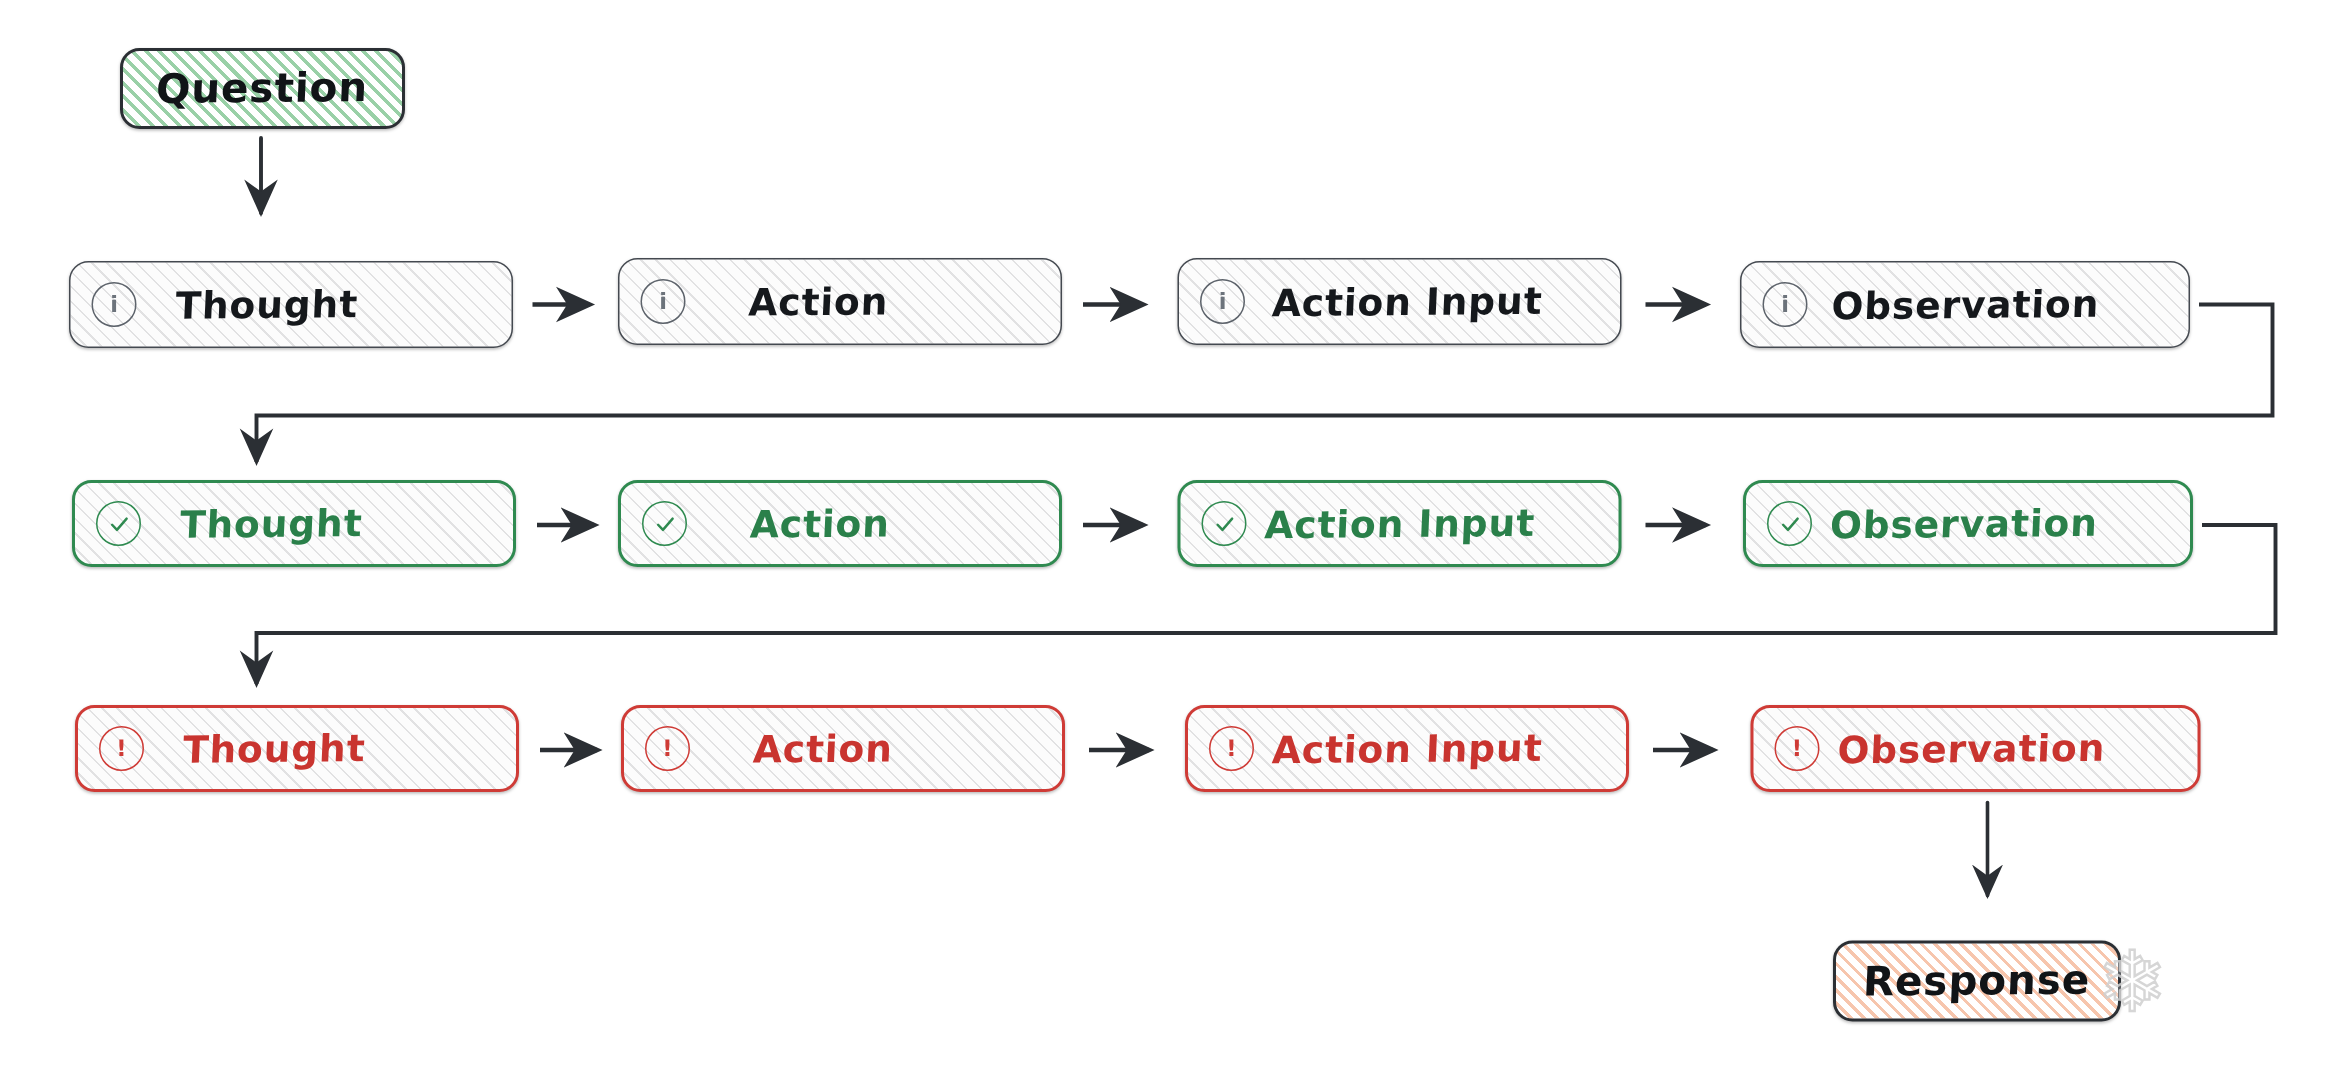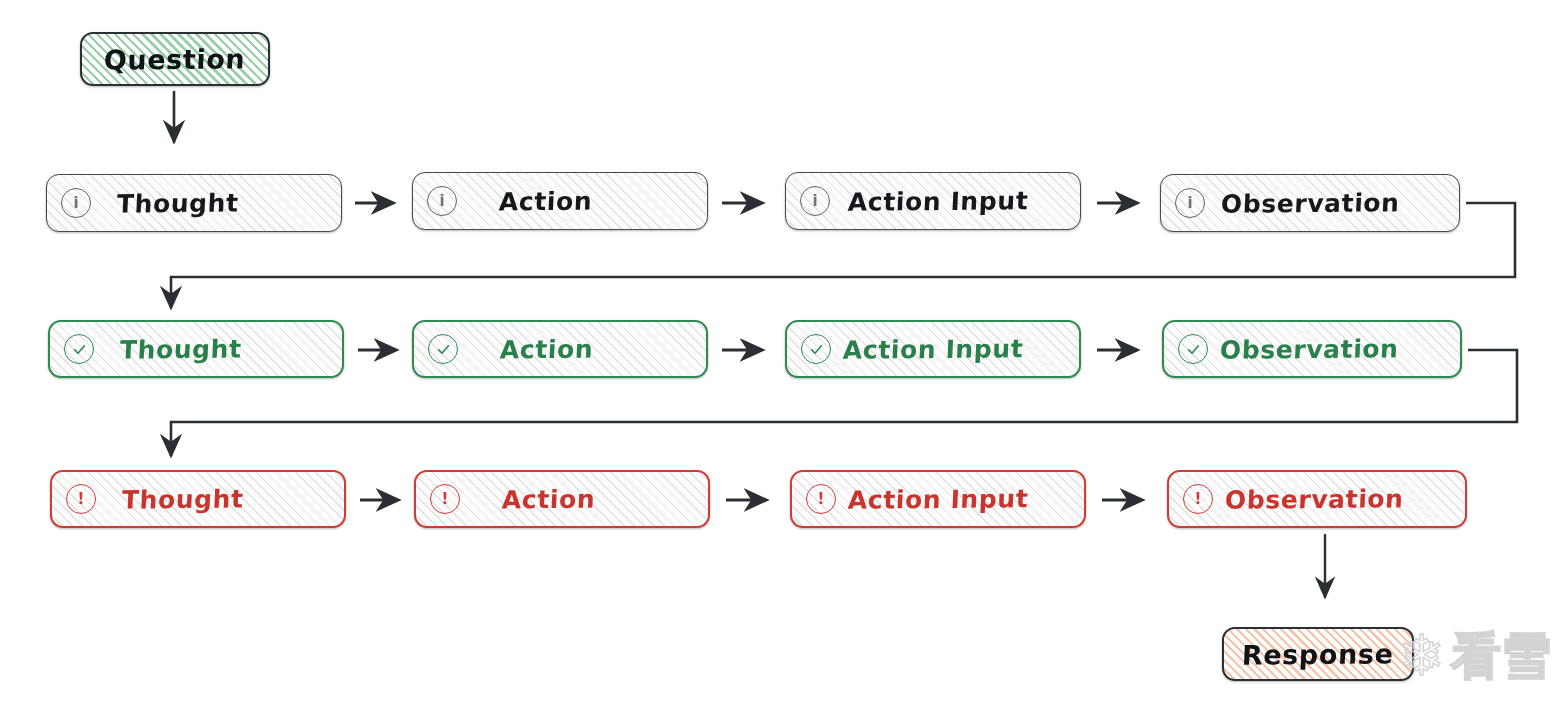--- a/index.html
+++ b/index.html
@@ -257,16 +257,15 @@
     </span>
     <span class="label" style="margin-left:12px;">Observation</span>
   </div>
 
   <div class="node term hatch-orange" style="left:1222px;top:627px;width:192px;">
     <span class="label">Response</span>
   </div>
 
   <div id="watermark">
     <span class="wm-flake">❄</span>
-    <span class="wm-text">看雪</span>
   </div>
 
 </div>
 
 </body></html>

